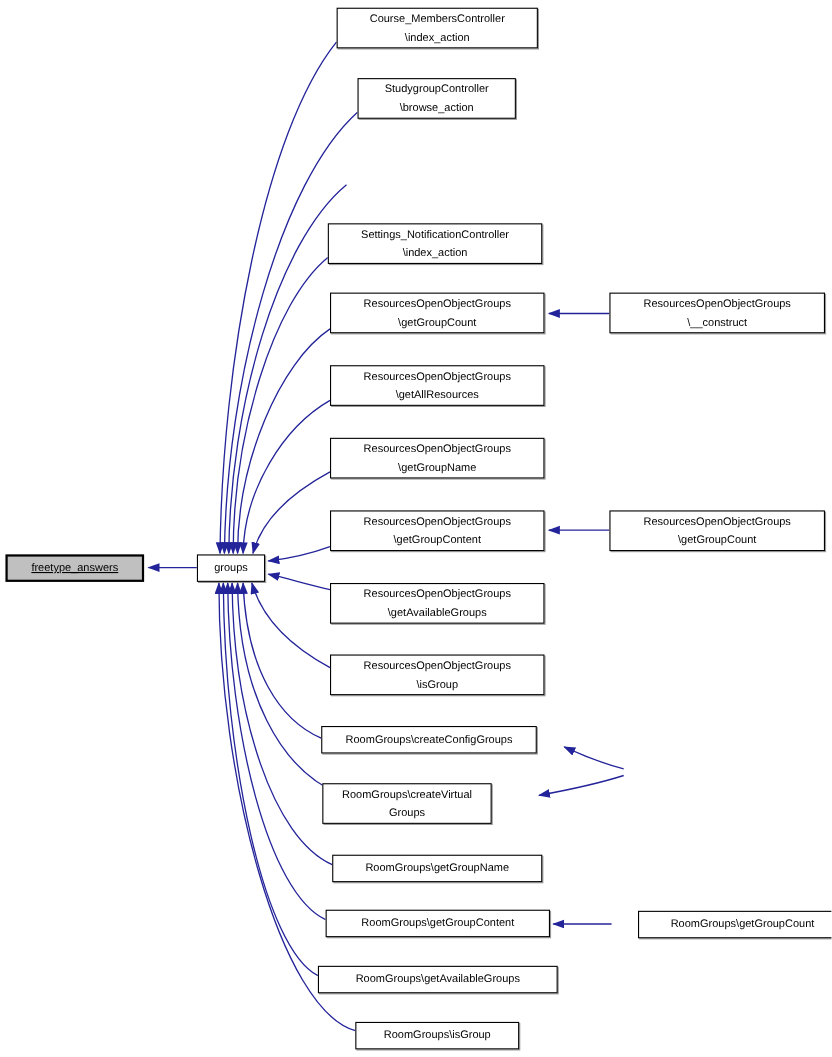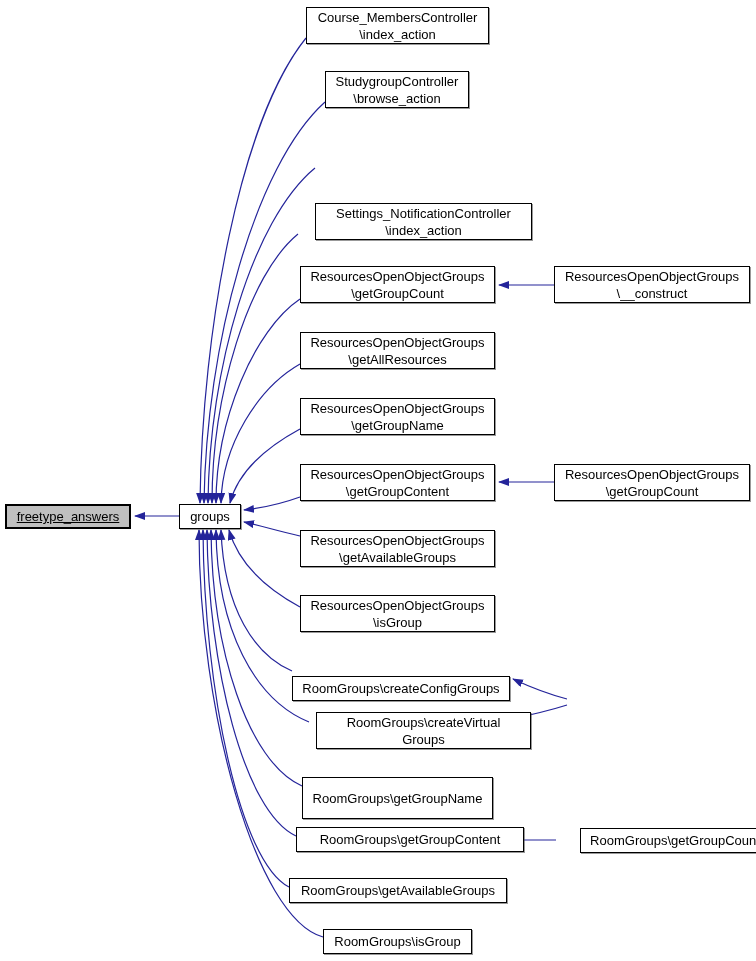--- a/index.html
+++ b/index.html
@@ -29,21 +29,21 @@
     position: absolute;
     box-sizing: border-box;
     border: 1px solid var(--border, #000000);
     background: var(--nodefill, #ffffff);
     color: var(--text, #000000);
     display: flex;
     flex-direction: column;
     align-items: center;
     justify-content: center;
     text-align: center;
-    font-size: 13px;
+    font-size: 10px;
     line-height: 17px;
     box-shadow: 1px 1px 0 rgba(70,70,70,0.55);
     white-space: nowrap;
   }
   .node.hl {
     background: var(--hl, #c0c0c0);
     border-width: 2px;
     box-shadow: none;
     text-decoration: underline;
   }
@@ -95,21 +95,21 @@
     <span>Course_MembersController</span>
     <span>\index_action</span>
   </div>
 
   <div class="node" style="left:325px;top:71px;width:144px;height:37px">
     <span>StudygroupController</span>
     <span>\browse_action</span>
   </div>
 
 
-  <div class="node" style="left:315px;top:203px;width:217px;height:37px">
+  <div class="node" style="left:298px;top:203px;width:195px;height:37px">
     <span>Settings_NotificationController</span>
     <span>\index_action</span>
   </div>
 
   <div class="node" style="left:300px;top:266px;width:195px;height:37px">
     <span>ResourcesOpenObjectGroups</span>
     <span>\getGroupCount</span>
   </div>
 
   <div class="node" style="left:300px;top:332px;width:195px;height:37px">
@@ -130,34 +130,34 @@
   <div class="node" style="left:300px;top:530px;width:195px;height:37px">
     <span>ResourcesOpenObjectGroups</span>
     <span>\getAvailableGroups</span>
   </div>
 
   <div class="node" style="left:300px;top:595px;width:195px;height:37px">
     <span>ResourcesOpenObjectGroups</span>
     <span>\isGroup</span>
   </div>
 
-  <div class="node" style="left:292px;top:676px;width:218px;height:25px">
+  <div class="node" style="left:292px;top:660px;width:196px;height:25px">
     <span>RoomGroups\createConfigGroups</span>
   </div>
 
-  <div class="node" style="left:316px;top:712px;width:215px;height:37px">
+  <div class="node" style="left:293px;top:712px;width:154px;height:37px">
     <span>RoomGroups\createVirtual</span>
     <span>Groups</span>
   </div>
 
-  <div class="node" style="left:302px;top:777px;width:191px;height:42px">
+  <div class="node" style="left:302px;top:777px;width:191px;height:25px">
     <span>RoomGroups\getGroupName</span>
   </div>
 
-  <div class="node" style="left:296px;top:827px;width:228px;height:25px">
+  <div class="node" style="left:296px;top:827px;width:204px;height:25px">
     <span>RoomGroups\getGroupContent</span>
   </div>
 
   <div class="node" style="left:323px;top:929px;width:149px;height:25px">
     <span>RoomGroups\isGroup</span>
   </div>
 
   <div class="node" style="left:289px;top:878px;width:218px;height:25px">
     <span>RoomGroups\getAvailableGroups</span>
   </div>

